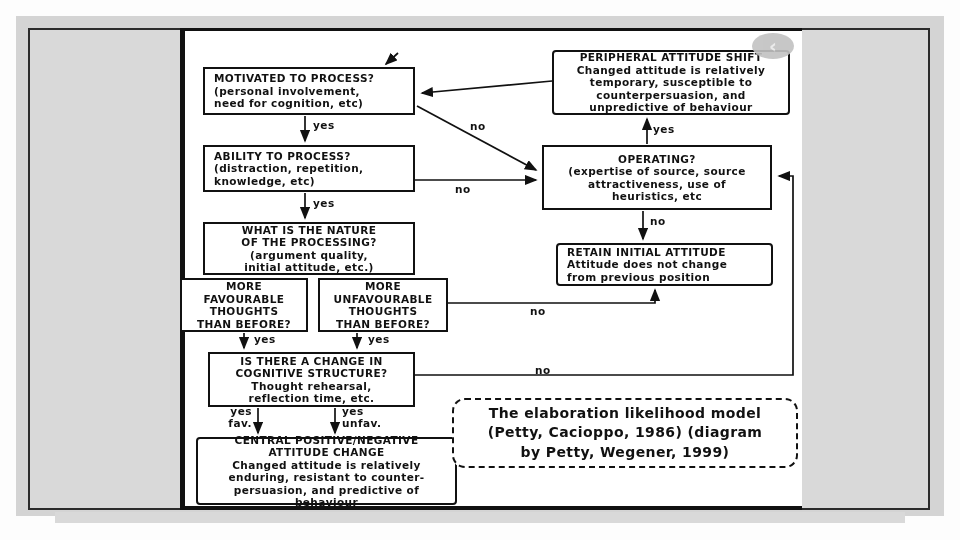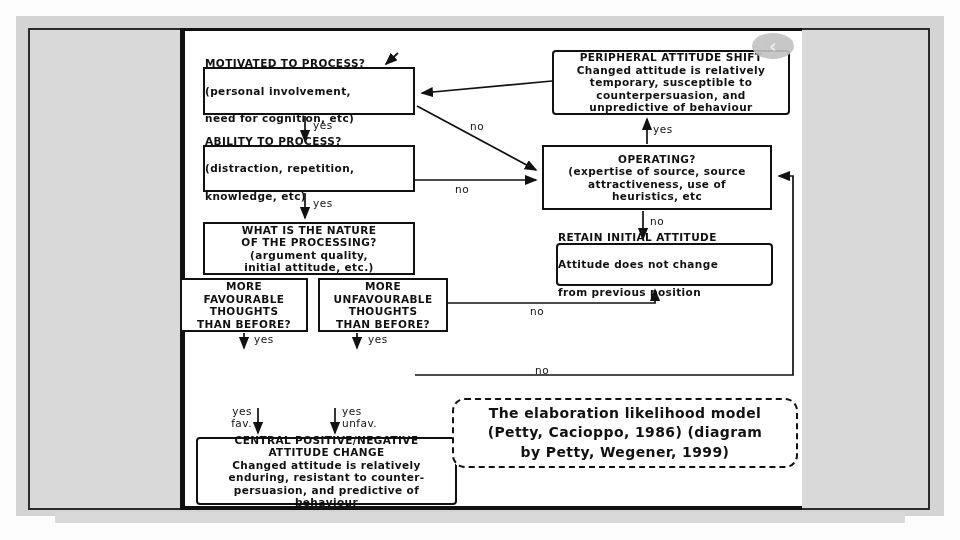--- a/index.html
+++ b/index.html
@@ -9,26 +9,26 @@
   .slide{position:absolute;left:28px;top:28px;width:902px;height:482px;
          background:#d9d9d9;border:2px solid #2b2b2b;box-sizing:border-box;}
   .shadow-strip{position:absolute;left:55px;top:512px;width:850px;height:11px;background:#d9d9d9;}
   .diagram{position:absolute;left:180px;top:28px;width:622px;height:482px;background:#ffffff;
            border-left:5px solid #111;border-top:3px solid #111;border-bottom:4px solid #111;
            box-sizing:border-box;}
   .box{position:absolute;background:#fff;border:2px solid #111;box-sizing:border-box;
        display:flex;flex-direction:column;justify-content:center;align-items:center;
        text-align:center;font-weight:bold;letter-spacing:0.4px;}
   .box .ln{font-size:10.5px;line-height:12.5px;white-space:nowrap;}
-  .align-left{align-items:flex-start;text-align:left;gap:15px;}
+  .align-left{align-items:flex-start;text-align:left;padding-left:9px;}
   .round{border-radius:4px;border-width:2.5px;}
   .pill{border-radius:7px;box-shadow:-4px 1px 0 #9f9f9f;}
   .caption{border:2px dashed #111;border-radius:13px;background:#fff;text-align:center;}
   .caption .ln{font-size:14px;line-height:19.5px;letter-spacing:0.4px;}
-  .lbl{position:absolute;font-size:10.5px;font-weight:normal;letter-spacing:0.5px;white-space:nowrap;}
+  .lbl{position:absolute;font-size:10.5px;font-weight:bold;letter-spacing:0.5px;white-space:nowrap;}
   .lbl.r{width:38px;text-align:right;}
   svg.arrows{position:absolute;left:0;top:0;}
   .ar{stroke:#111;stroke-width:1.7;fill:none;marker-end:url(#ah);}
   .nav-circle{position:absolute;left:752px;top:33px;width:42px;height:26px;border-radius:50%;
               background:#c2c2c2;opacity:.9;display:flex;align-items:center;justify-content:center;
               font-size:19px;font-weight:bold;color:#e9e9e9;}
 </style>
 </head>
 <body>
 
@@ -65,20 +65,26 @@
       <div class="ln">THAN BEFORE?</div>
     </div>
 
   <div class="box" style="left:318px;top:278px;width:130px;height:54px">
       <div class="ln">MORE</div>
       <div class="ln">UNFAVOURABLE</div>
       <div class="ln">THOUGHTS</div>
       <div class="ln">THAN BEFORE?</div>
     </div>
 
+  <div class="box" style="left:208px;top:352px;width:207px;height:55px">
+      <div class="ln">IS THERE A CHANGE IN</div>
+      <div class="ln">COGNITIVE STRUCTURE?</div>
+      <div class="ln">Thought rehearsal,</div>
+      <div class="ln">reflection time, etc.</div>
+    </div>
 
   <div class="box round" style="left:196px;top:437px;width:261px;height:68px">
       <div class="ln">CENTRAL POSITIVE/NEGATIVE</div>
       <div class="ln">ATTITUDE CHANGE</div>
       <div class="ln">Changed attitude is relatively</div>
       <div class="ln">enduring, resistant to counter-</div>
       <div class="ln">persuasion, and predictive of</div>
       <div class="ln">behaviour</div>
     </div>
 

